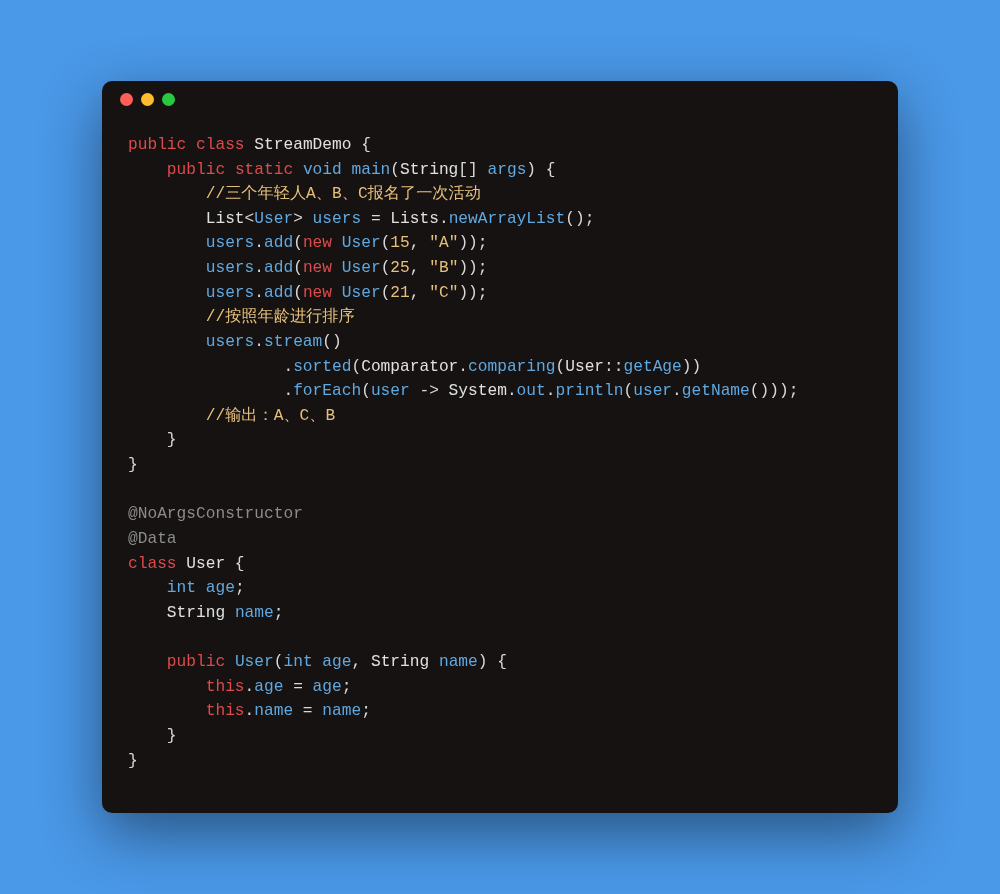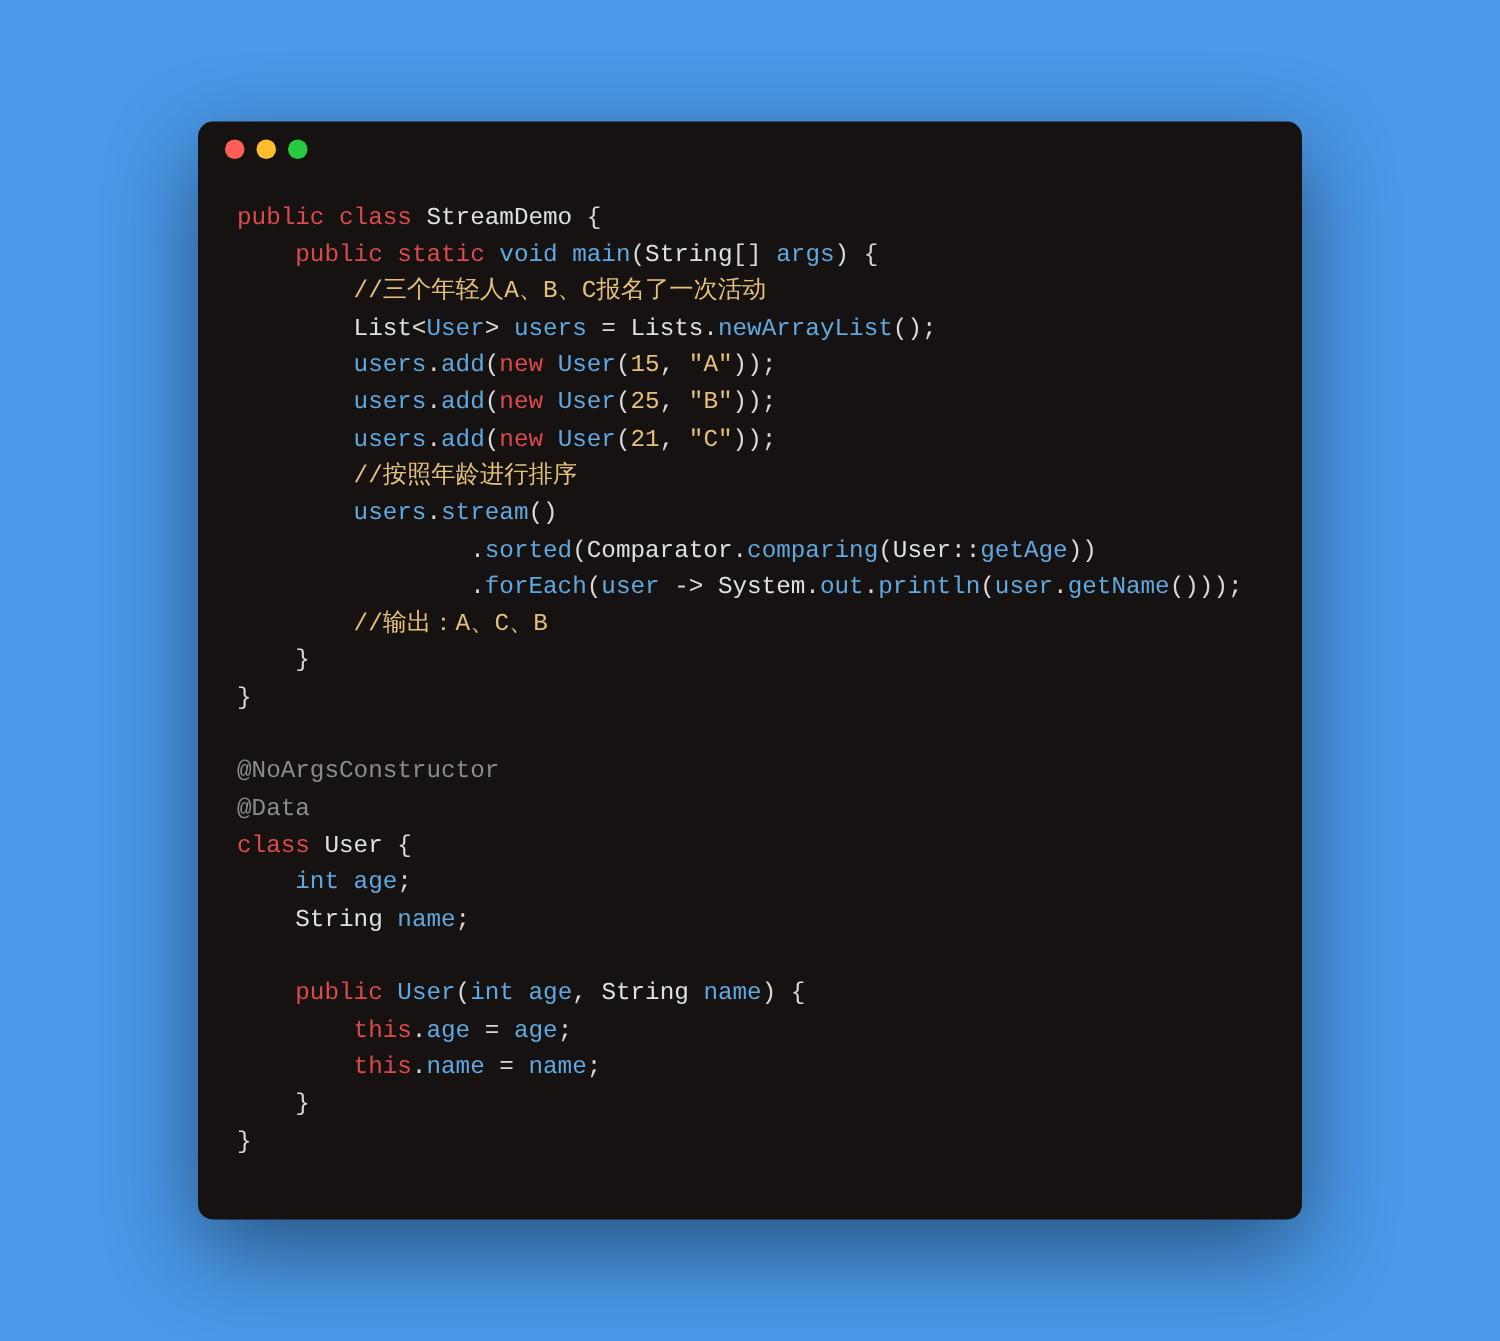--- a/index.html
+++ b/index.html
@@ -6,21 +6,21 @@
   body {
     background: #4a98e8;
     width: 1000px;
     height: 894px;
     display: flex;
     align-items: center;
     justify-content: center;
     font-family: "SF Mono", Monaco, Menlo, Consolas, "Courier New", monospace;
   }
   .window {
-    width: 736px;
+    width: 796px;
     background: #171212;
     border-radius: 10px;
     box-shadow: 0 20px 60px rgba(0,0,0,0.45);
     overflow: hidden;
   }
   .titlebar {
     height: 38px;
     display: flex;
     align-items: center;
     padding-left: 18px;

